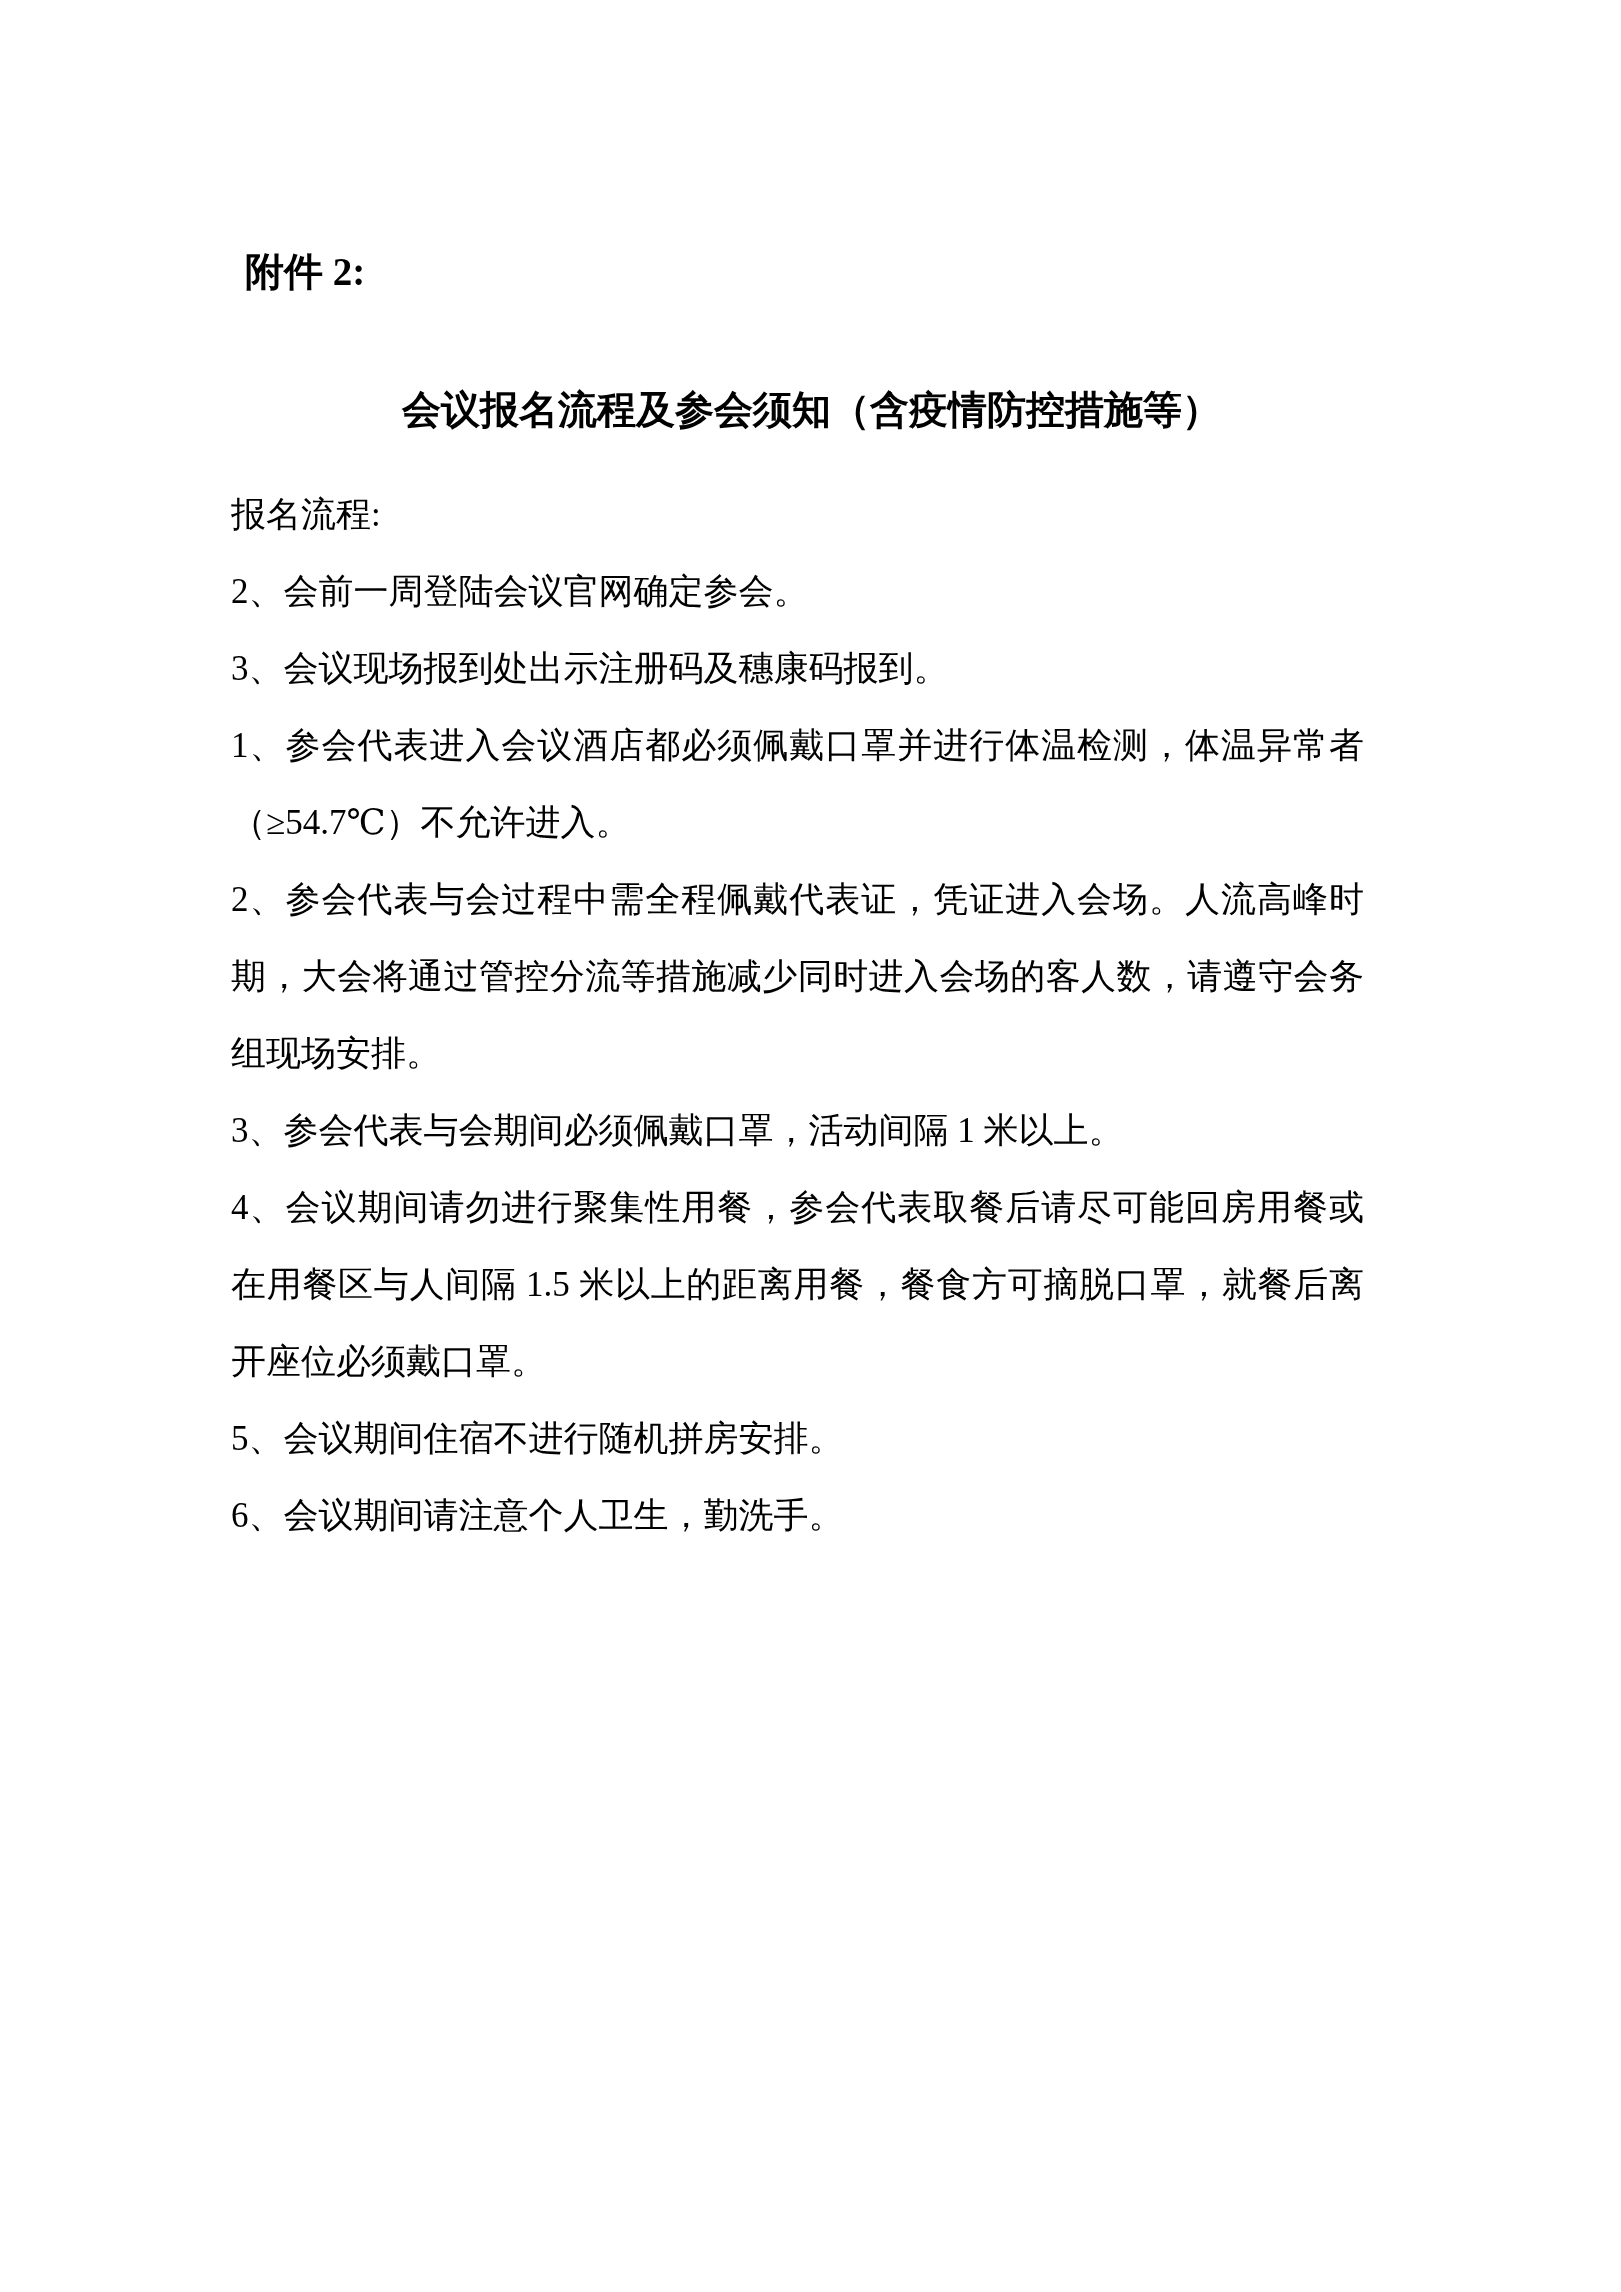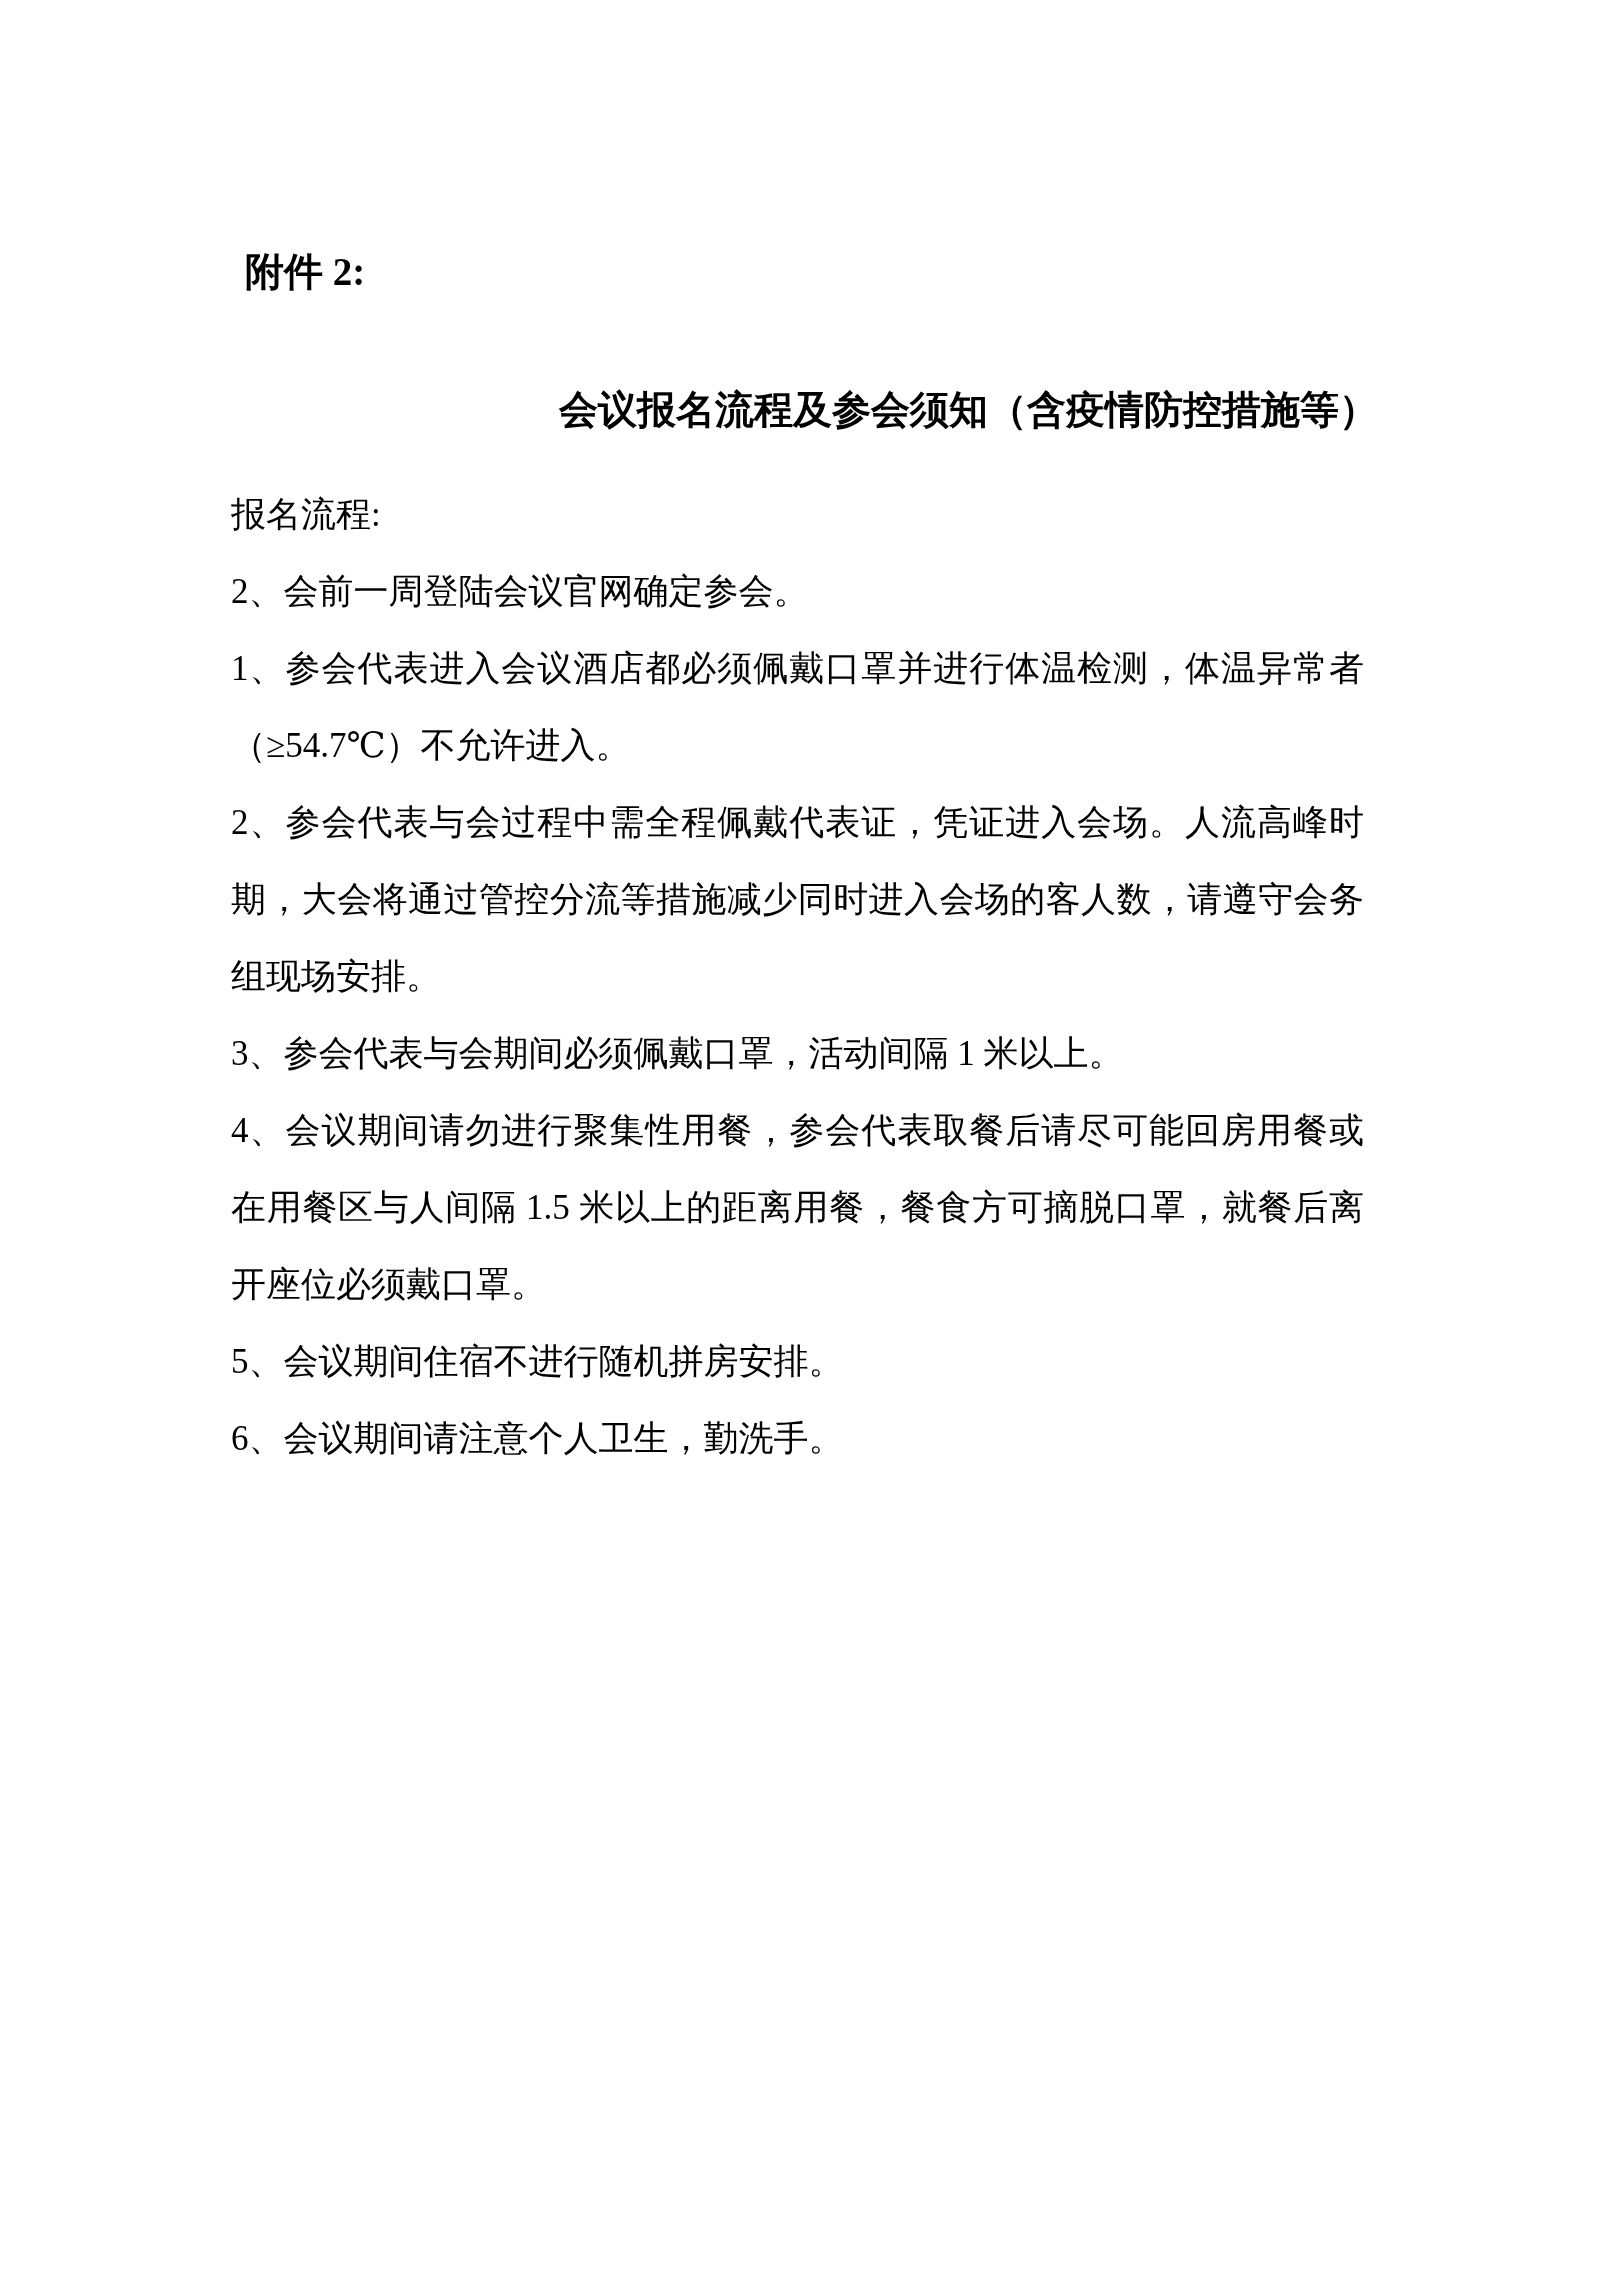--- a/index.html
+++ b/index.html
@@ -24,21 +24,21 @@
     font-weight: bold;
     line-height: 1.1;
     white-space: nowrap;
   }
   .doc-title {
     position: absolute;
     left: 245px;
     top: 388px;
     width: 1133px;
     margin: 0;
-    text-align: right;
+    text-align: center;
     font-size: 39px;
     font-weight: bold;
     line-height: 1.15;
   }
   .doc-body {
     position: absolute;
     left: 231px;
     top: 476px;
     width: 1133px;
     font-size: 35px;
@@ -60,20 +60,21 @@
 
   <h1 class="doc-title">会议报名流程及参会须知（含疫情防控措施等）</h1>
 
   <div class="doc-body">
 
     <p>报名流程:</p>
 
 
     <p>2、会前一周登陆会议官网确定参会。</p>
 
+    <p>3、会议现场报到处出示注册码及穗康码报到。</p>
 
 
     <p>1、参会代表进入会议酒店都必须佩戴口罩并进行体温检测，体温异常者（≥54.7℃）不允许进入。</p>
 
     <p>2、参会代表与会过程中需全程佩戴代表证，凭证进入会场。人流高峰时期，大会将通过管控分流等措施减少同时进入会场的客人数，请遵守会务组现场安排。</p>
 
     <p>3、参会代表与会期间必须佩戴口罩，活动间隔 1 米以上。</p>
 
     <p>4、会议期间请勿进行聚集性用餐，参会代表取餐后请尽可能回房用餐或在用餐区与人间隔 1.5 米以上的距离用餐，餐食方可摘脱口罩，就餐后离开座位必须戴口罩。</p>
 

